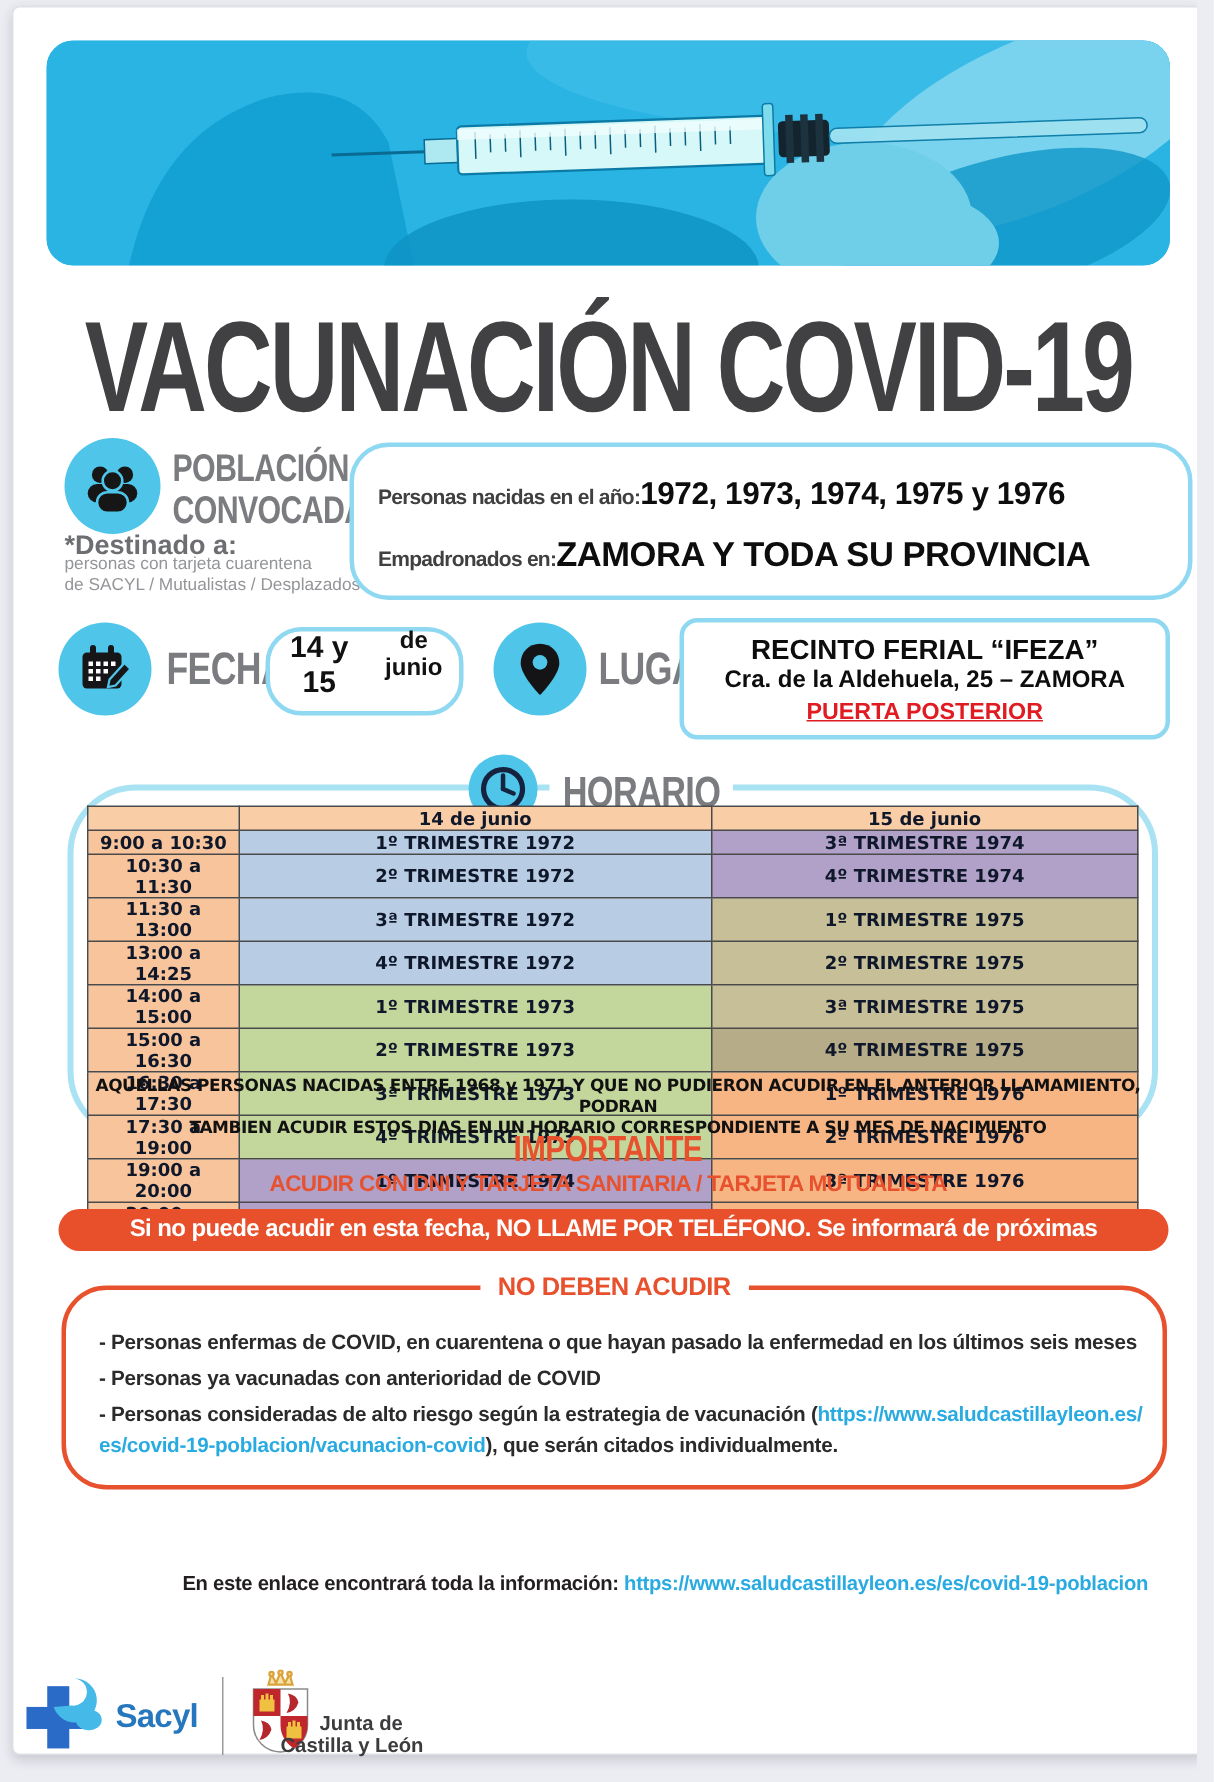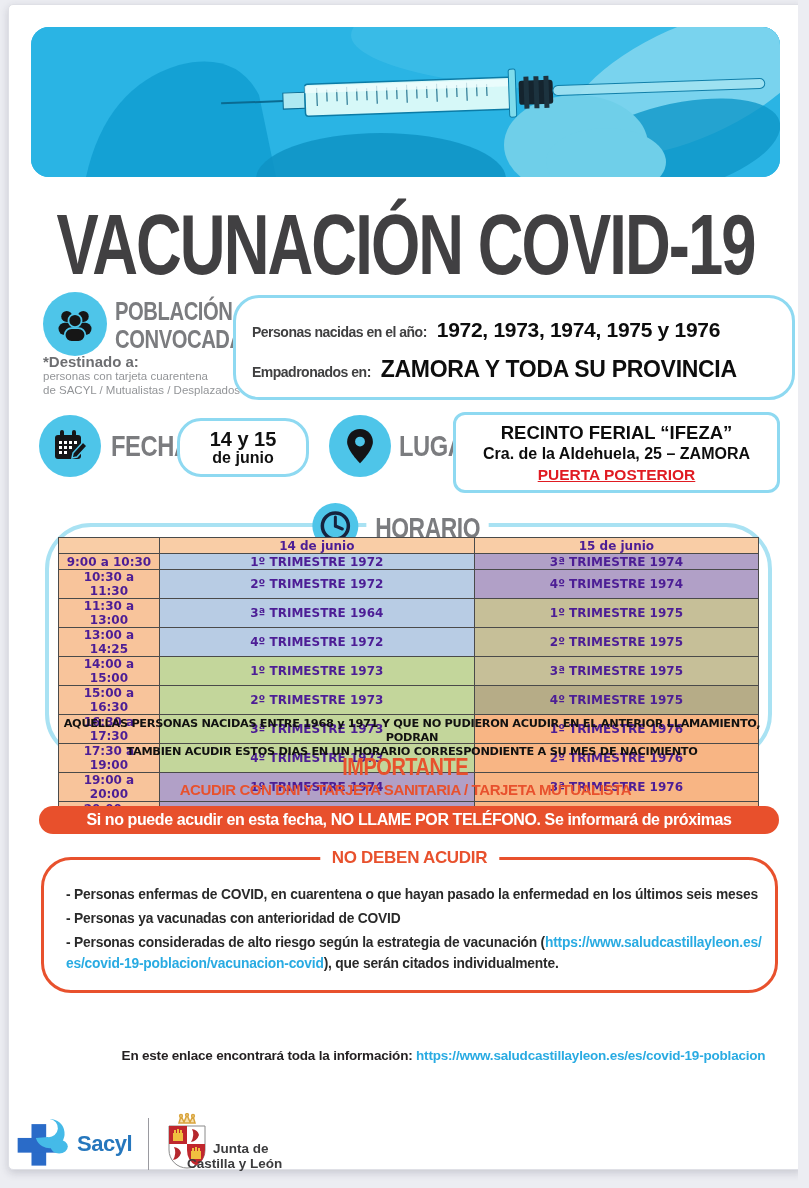--- a/index.html
+++ b/index.html
@@ -17,51 +17,51 @@
   .title-text{display:inline-block;font-size:66px;font-weight:bold;color:#414042;letter-spacing:-2px;
               white-space:nowrap;transform:scale(.96,1.3);transform-origin:center top;}
 
   
   .glabel{color:#7b7c7f;font-weight:bold;letter-spacing:-.5px;display:inline-block;
           transform:scale(.88,1.12);transform-origin:left top;}
 
   .icon-circle{border-radius:50%;background:#4ec5e9;display:flex;align-items:center;justify-content:center;}
 
   .pobl-label{left:106px;top:293px;font-size:23px;line-height:25px;}
-  .foot-title{left:34px;top:348px;font-size:15px;font-weight:bold;color:#6d6e71;}
+  .foot-title{left:34px;top:348px;font-size:18px;font-weight:bold;color:#6d6e71;}
   .foot-lines{left:34px;top:364px;font-size:11.5px;line-height:14px;color:#939598;}
 
   .blue-box{border:3px solid #8ed9f1;border-radius:26px;background:#fff;}
   .info-box{left:224px;top:290px;width:540px;height:93px;padding:6px 0 0 16px;box-sizing:content-box;
             display:flex;flex-direction:column;justify-content:space-evenly;}
-  .info-row{display:flex;align-items:baseline;gap:10px;}
+  .info-row{display:flex;align-items:baseline;}
   .info-label{font-size:14px;font-weight:bold;color:#404041;letter-spacing:-.5px;white-space:nowrap;}
   .info-value{font-weight:bold;color:#0d0d0d;letter-spacing:-.3px;white-space:nowrap;}
   .v1{font-size:21px;}
   .v2{font-size:23px;}
 
   .date-box{left:168px;top:413px;width:126px;height:53px;border-radius:24px;text-align:center;
-            display:flex;flex-direction:column;justify-content:center;}
+            display:flex;flex-direction:row;justify-content:center;}
   .date-l1{font-size:20px;font-weight:bold;color:#111;}
   .date-l2{font-size:16px;font-weight:bold;color:#111;margin-top:-2px;}
 
   .lugar-box{left:444px;top:407px;width:321px;height:75px;border-radius:12px;text-align:center;
              display:flex;flex-direction:column;justify-content:center;line-height:1.28;}
   .lugar-l1{font-size:18.5px;font-weight:bold;color:#0d0d0d;}
   .lugar-l2{font-size:16px;font-weight:bold;color:#0d0d0d;}
   .lugar-l3{font-size:15.5px;font-weight:bold;color:#e01b22;text-decoration:underline;}
 
   
   .horario-box{left:36px;top:518px;width:719px;height:229px;border:4px solid #a9e2f3;border-radius:46px;}
   .horario-head{position:absolute;left:50%;top:-24px;transform:translateX(-50%);
                 display:flex;align-items:center;gap:8px;}
   .horario-title{font-size:26px;background:#fff;padding:0 10px;}
 
   table.sched{position:absolute;left:49px;top:532px;width:701px;border-collapse:collapse;
-              font-family:"DejaVu Sans",sans-serif;font-size:12px;font-weight:bold;color:#4c1d95;}
+              font-family:"DejaVu Sans",sans-serif;font-size:12px;font-weight:bold;color:#0f172a;}
   table.sched th,table.sched td{border:1px solid #4a4a4a;height:15px;padding:0 4px;text-align:center;}
   table.sched col.c0{width:14.4%;} table.sched col.c1{width:45%;} table.sched col.c2{width:40.6%;}
   td.time{background:#f8c49b;text-align:left;}
   th.hdr{background:#f9cda6;}
   .c-blue{background:#b8cce4;} .c-green{background:#c3d69b;} .c-purple{background:#b1a0c7;}
   .c-tan{background:#c6bf98;} .c-tan2{background:#b6ac87;} .c-orange{background:#f8b584;}
 
   .sched-note{left:50px;top:712px;width:706px;text-align:center;font-size:11.3px;line-height:14px;
               font-weight:bold;color:#111;font-family:"DejaVu Sans",sans-serif;letter-spacing:-.3px;}
 
@@ -257,21 +257,21 @@
             <td class="c-blue">1º TRIMESTRE 1972</td>
             <td class="c-purple">3ª TRIMESTRE 1974</td>
           </tr>
           <tr>
             <td class="time">10:30 a 11:30</td>
             <td class="c-blue">2º TRIMESTRE 1972</td>
             <td class="c-purple">4º TRIMESTRE 1974</td>
           </tr>
           <tr>
             <td class="time">11:30 a 13:00</td>
-            <td class="c-blue">3ª TRIMESTRE 1964</td>
+            <td class="c-blue">3ª TRIMESTRE 1972</td>
             <td class="c-tan">1º TRIMESTRE 1975</td>
           </tr>
           <tr>
             <td class="time">13:00 a 14:25</td>
             <td class="c-blue">4º TRIMESTRE 1972</td>
             <td class="c-tan">2º TRIMESTRE 1975</td>
           </tr>
           <tr>
             <td class="time">14:00 a 15:00</td>
             <td class="c-green">1º TRIMESTRE 1973</td>

